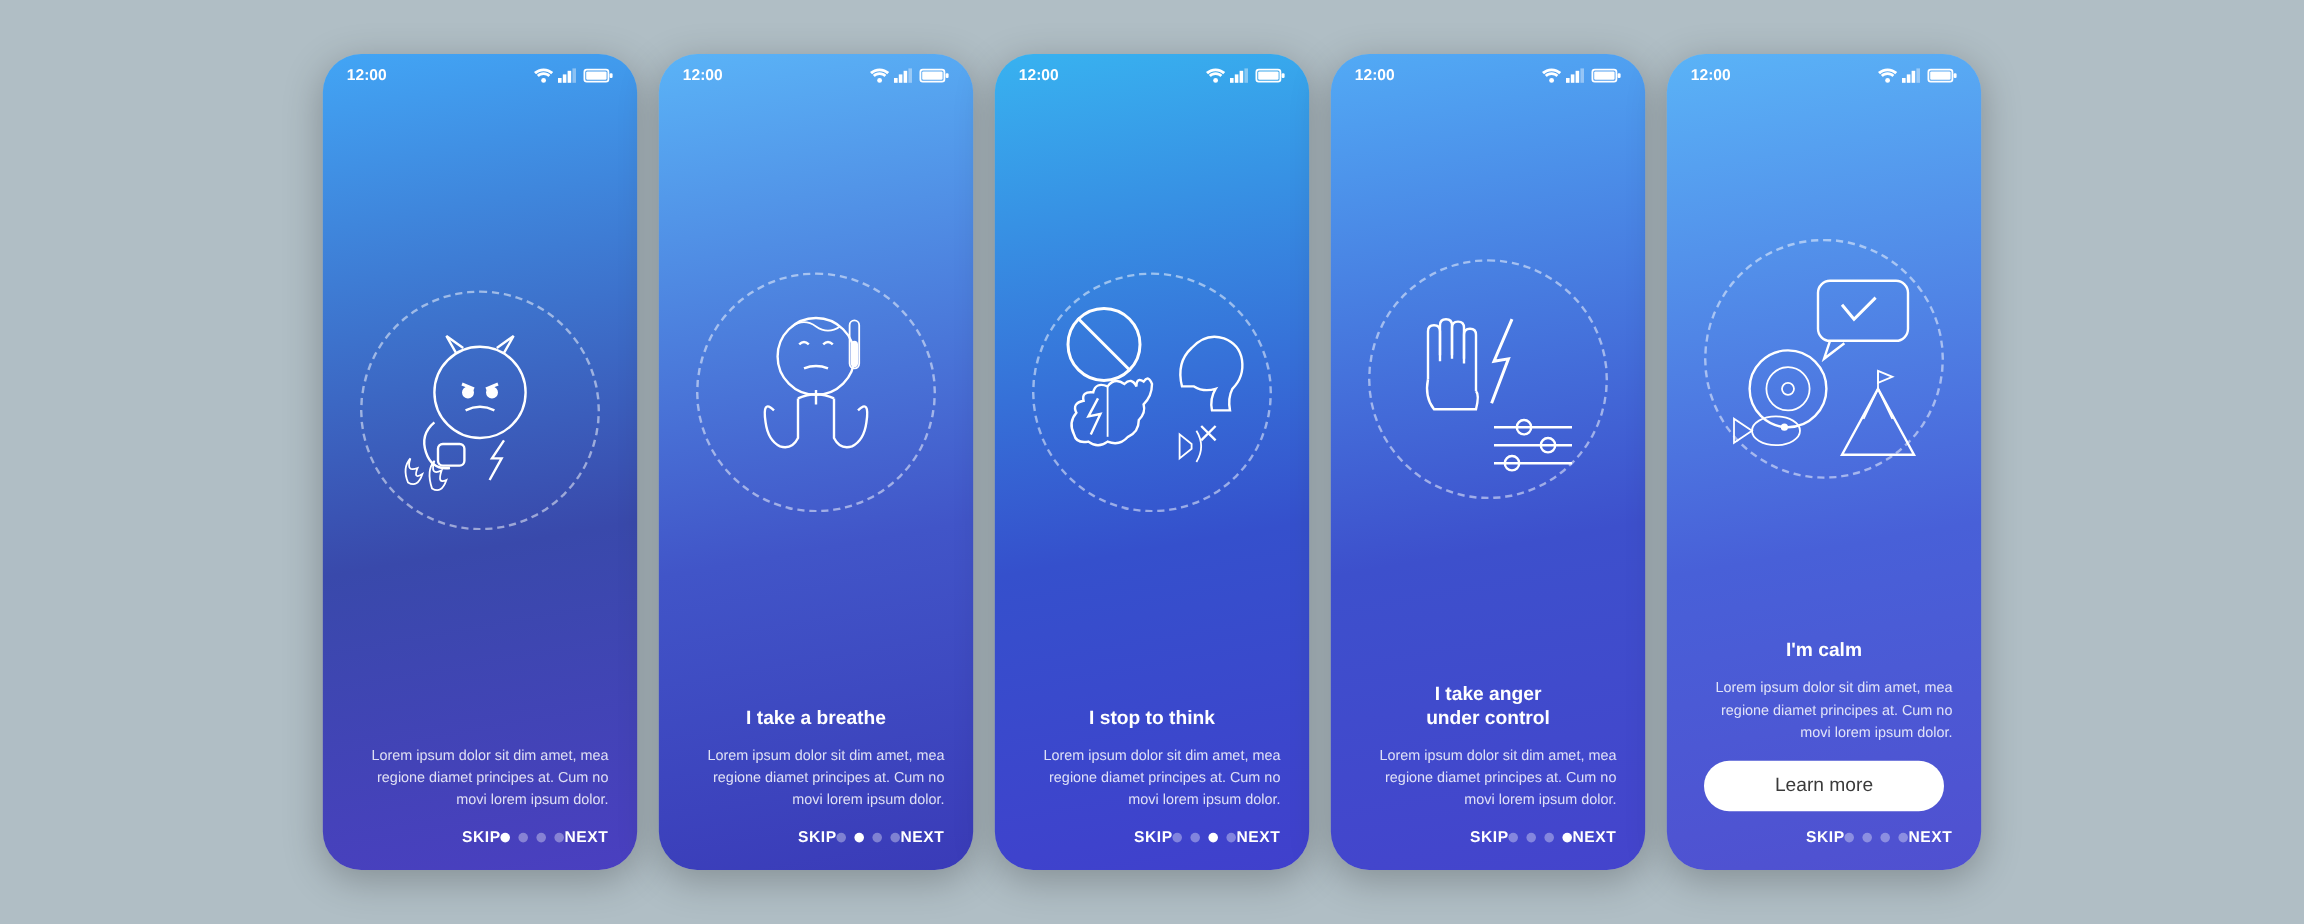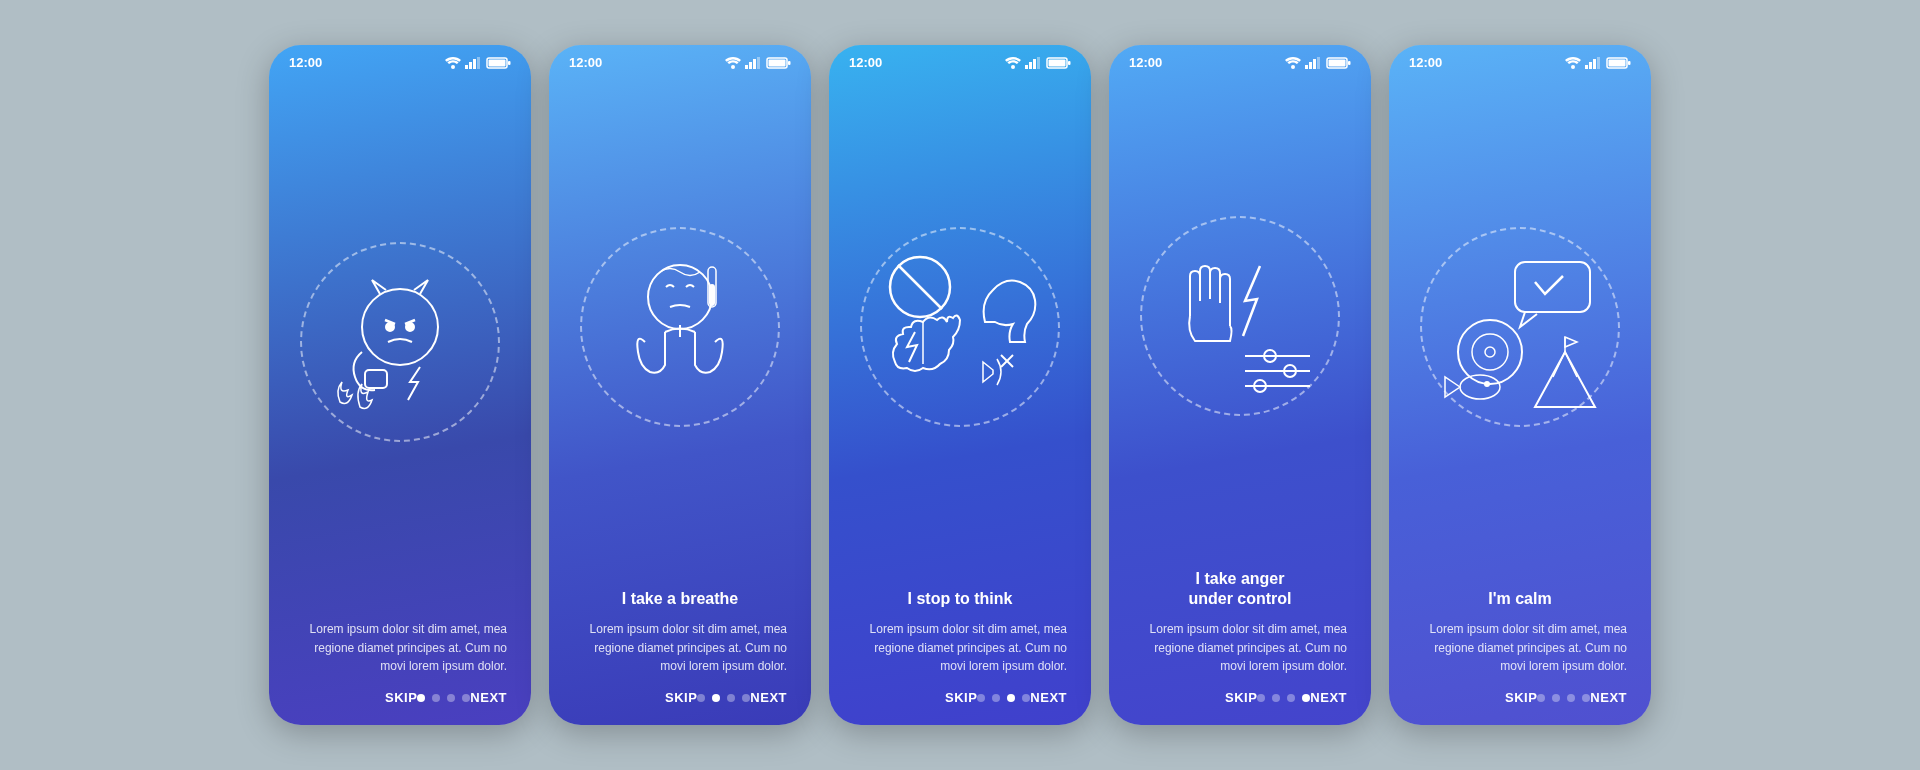--- a/index.html
+++ b/index.html
@@ -422,20 +422,21 @@
           <path d="M128 145 L140 120 L152 145" stroke="white" stroke-width="1.5" fill="none"></path>
 
           <line x1="140" y1="120" x2="140" y2="105" stroke="white" stroke-width="1.5"></line>
           <path d="M140 105 L152 110 L140 115Z" stroke="white" stroke-width="1.5" fill="none"></path>
         </svg>
       </div>
     </div>
     <div class="text-area">
       <div class="screen-title">I'm calm</div>
       <div class="screen-body">Lorem ipsum dolor sit dim amet, mea regione diamet principes at. Cum no movi lorem ipsum dolor.</div>
+      <button class="learn-more-btn">Learn more</button>
     </div>
     <div class="nav-bar">
       <span class="nav-text">SKIP</span>
       <div class="dots-container">
         <div class="dot"></div>
         <div class="dot"></div>
         <div class="dot"></div>
         <div class="dot"></div>
       </div>
       <span class="nav-text">NEXT</span>

